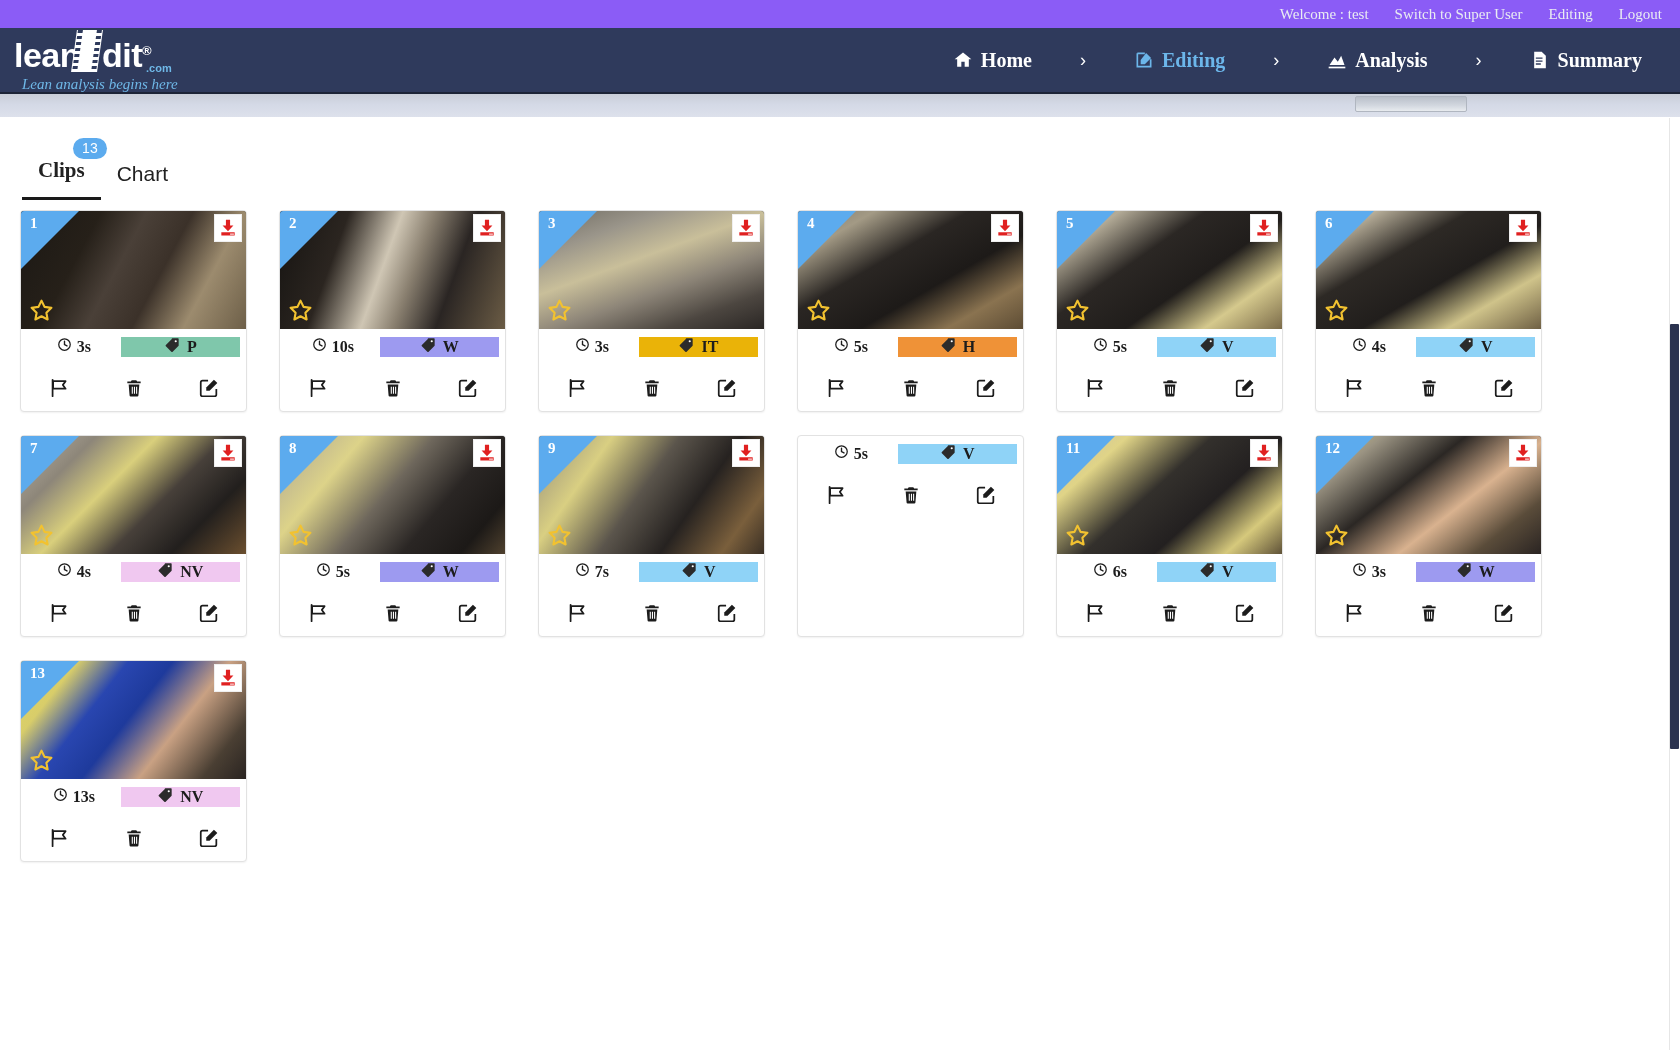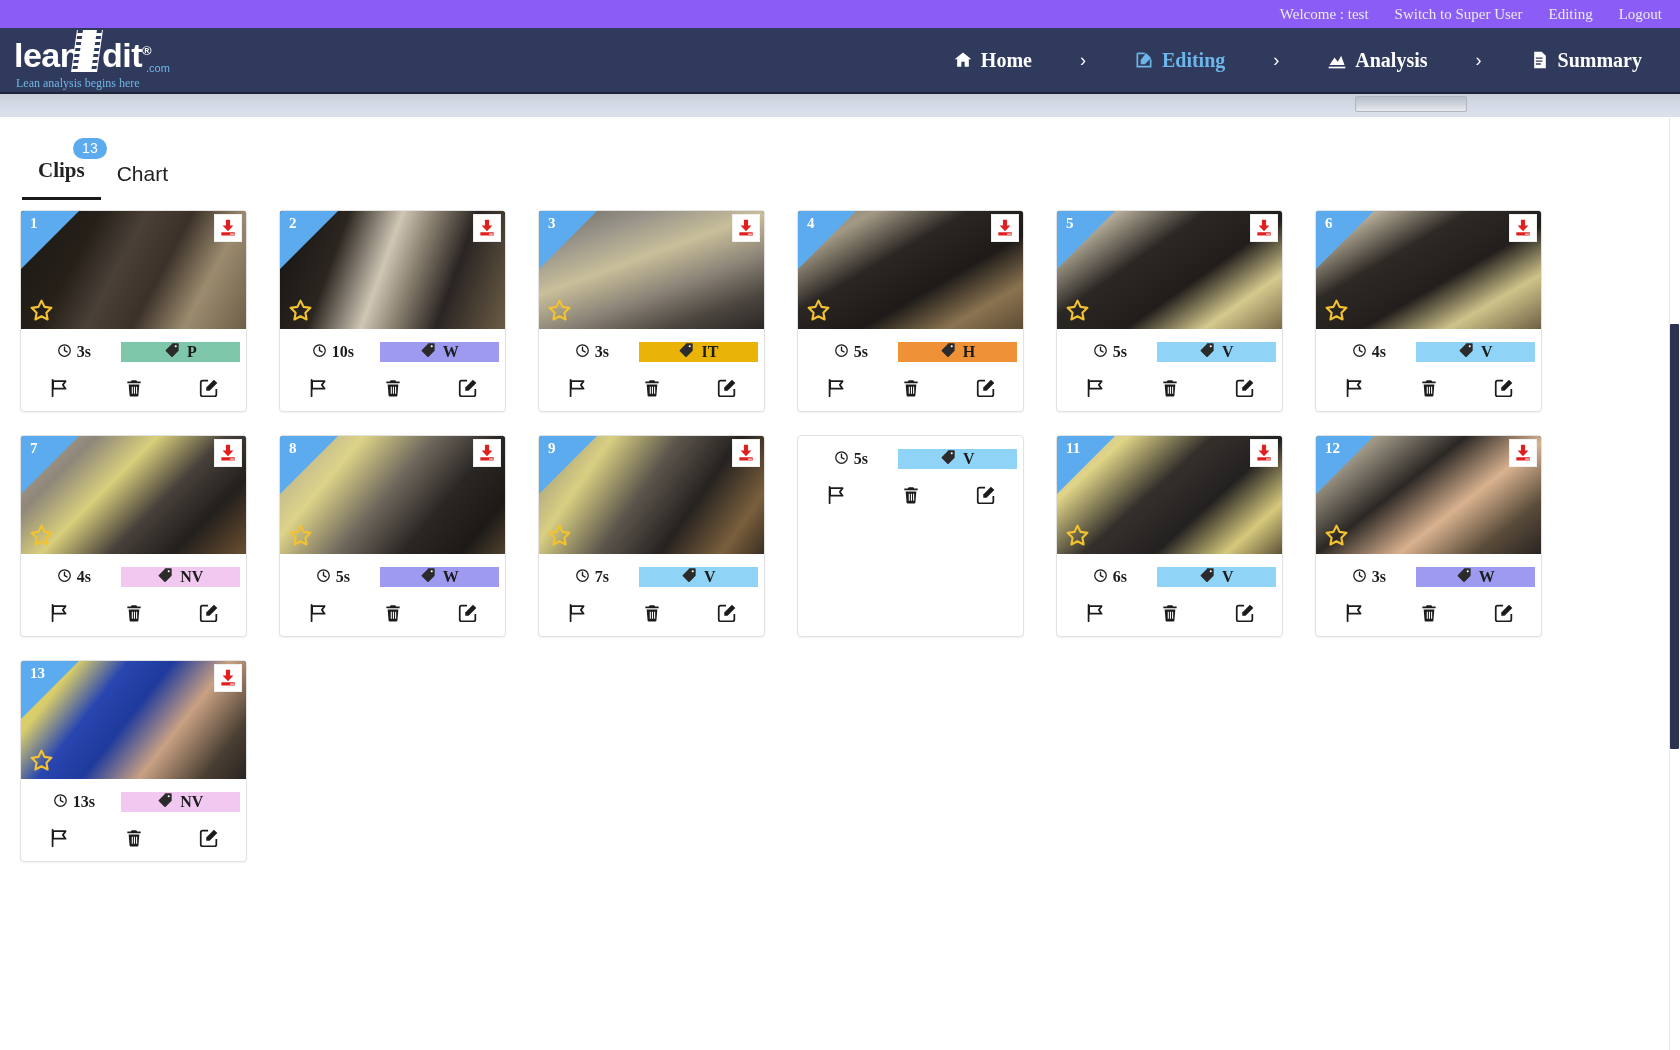--- a/index.html
+++ b/index.html
@@ -88,27 +88,29 @@
     vertical-align: super;
     color: #ffffff;
   }
   .brand .dotcom {
     font-family: "Liberation Sans", sans-serif;
     font-size: 11px;
     color: #6fb8e8;
     position: absolute;
     left: 132px;
     top: 30px;
+    font-weight: bold;
   }
   .brand .tagline {
     font-family: "Liberation Serif", serif;
-    font-size: 12px;
+    font-style: italic;
+    font-size: 15px;
     color: #6fb8e8;
     position: absolute;
-    left: 2px;
+    left: 8px;
     top: 44px;
     white-space: nowrap;
   }
 
   .navlinks {
     margin-left: auto;
     display: flex;
     align-items: center;
     padding-right: 28px;
   }
@@ -248,21 +250,21 @@
   .star {
     position: absolute;
     left: 7px; bottom: 5px;
     z-index: 4;
     cursor: pointer;
     line-height: 0;
   }
 
   .meta {
     display: flex;
-    align-items: center;
+    align-items: flex-start;
     height: 38px;
     padding: 8px 6px 0 6px;
   }
   .dur {
     flex: 0 0 44%;
     display: flex;
     align-items: center;
     justify-content: center;
     gap: 5px;
     font-family: "Liberation Serif", serif;

